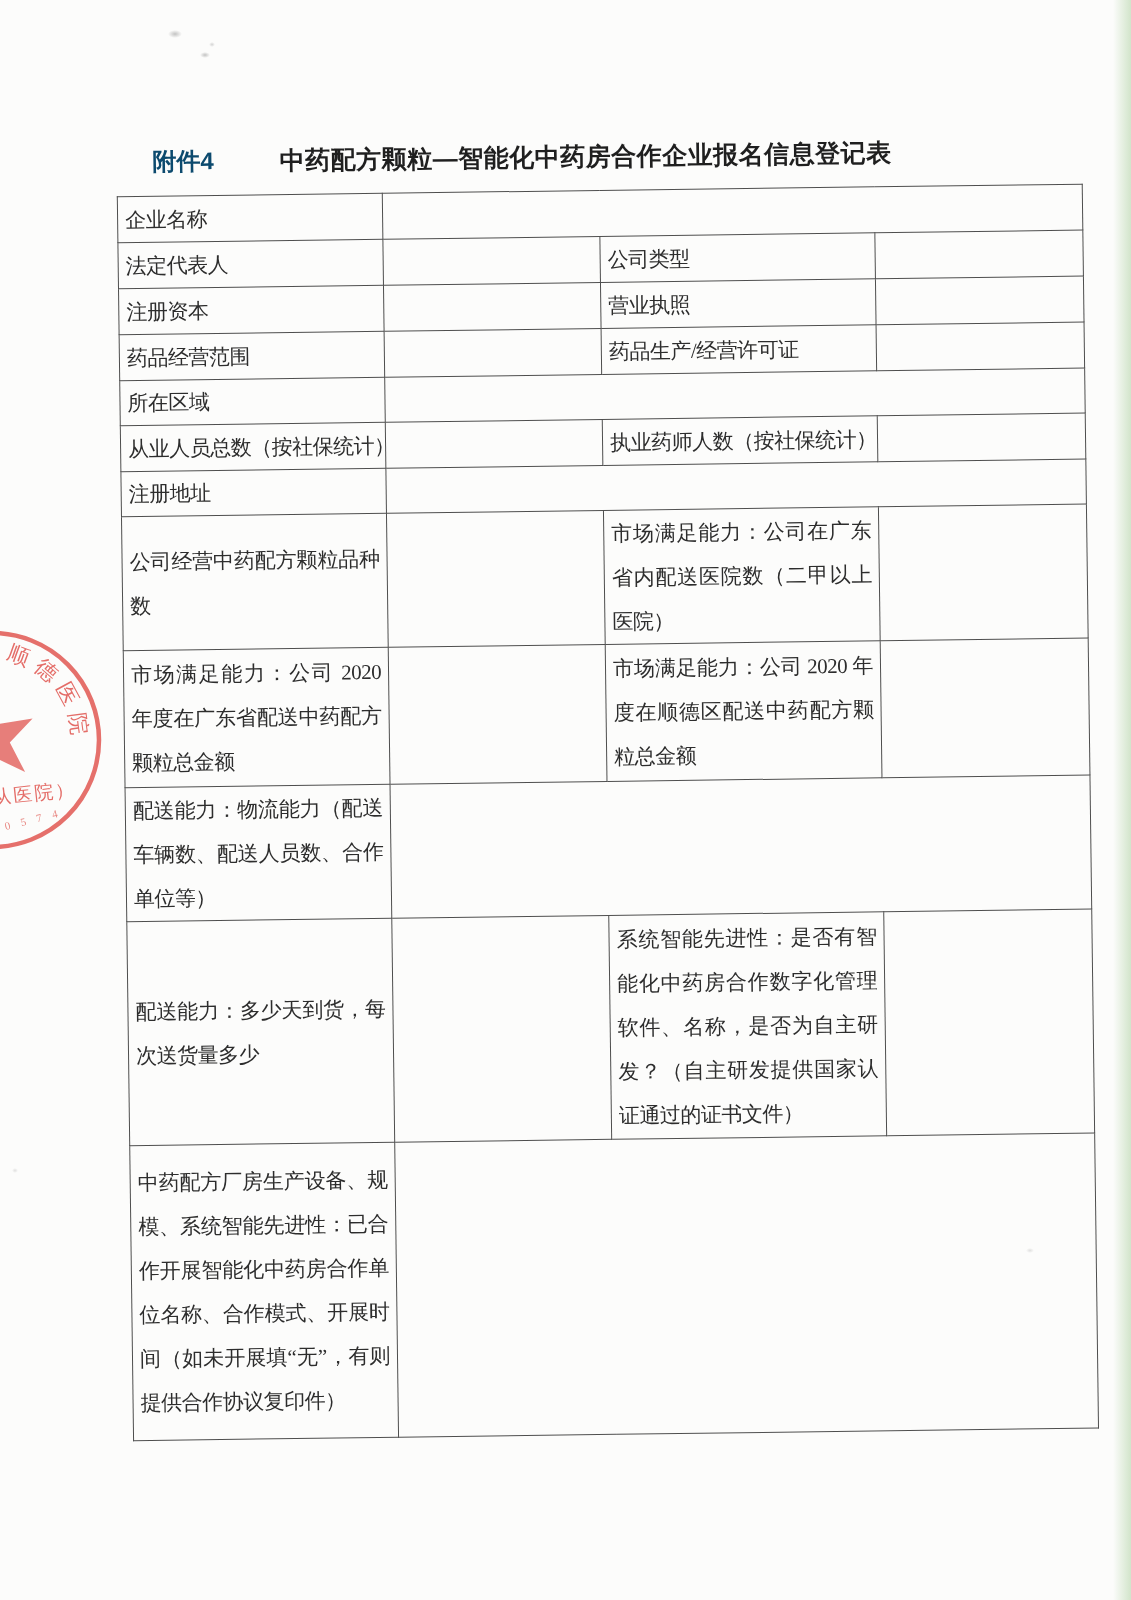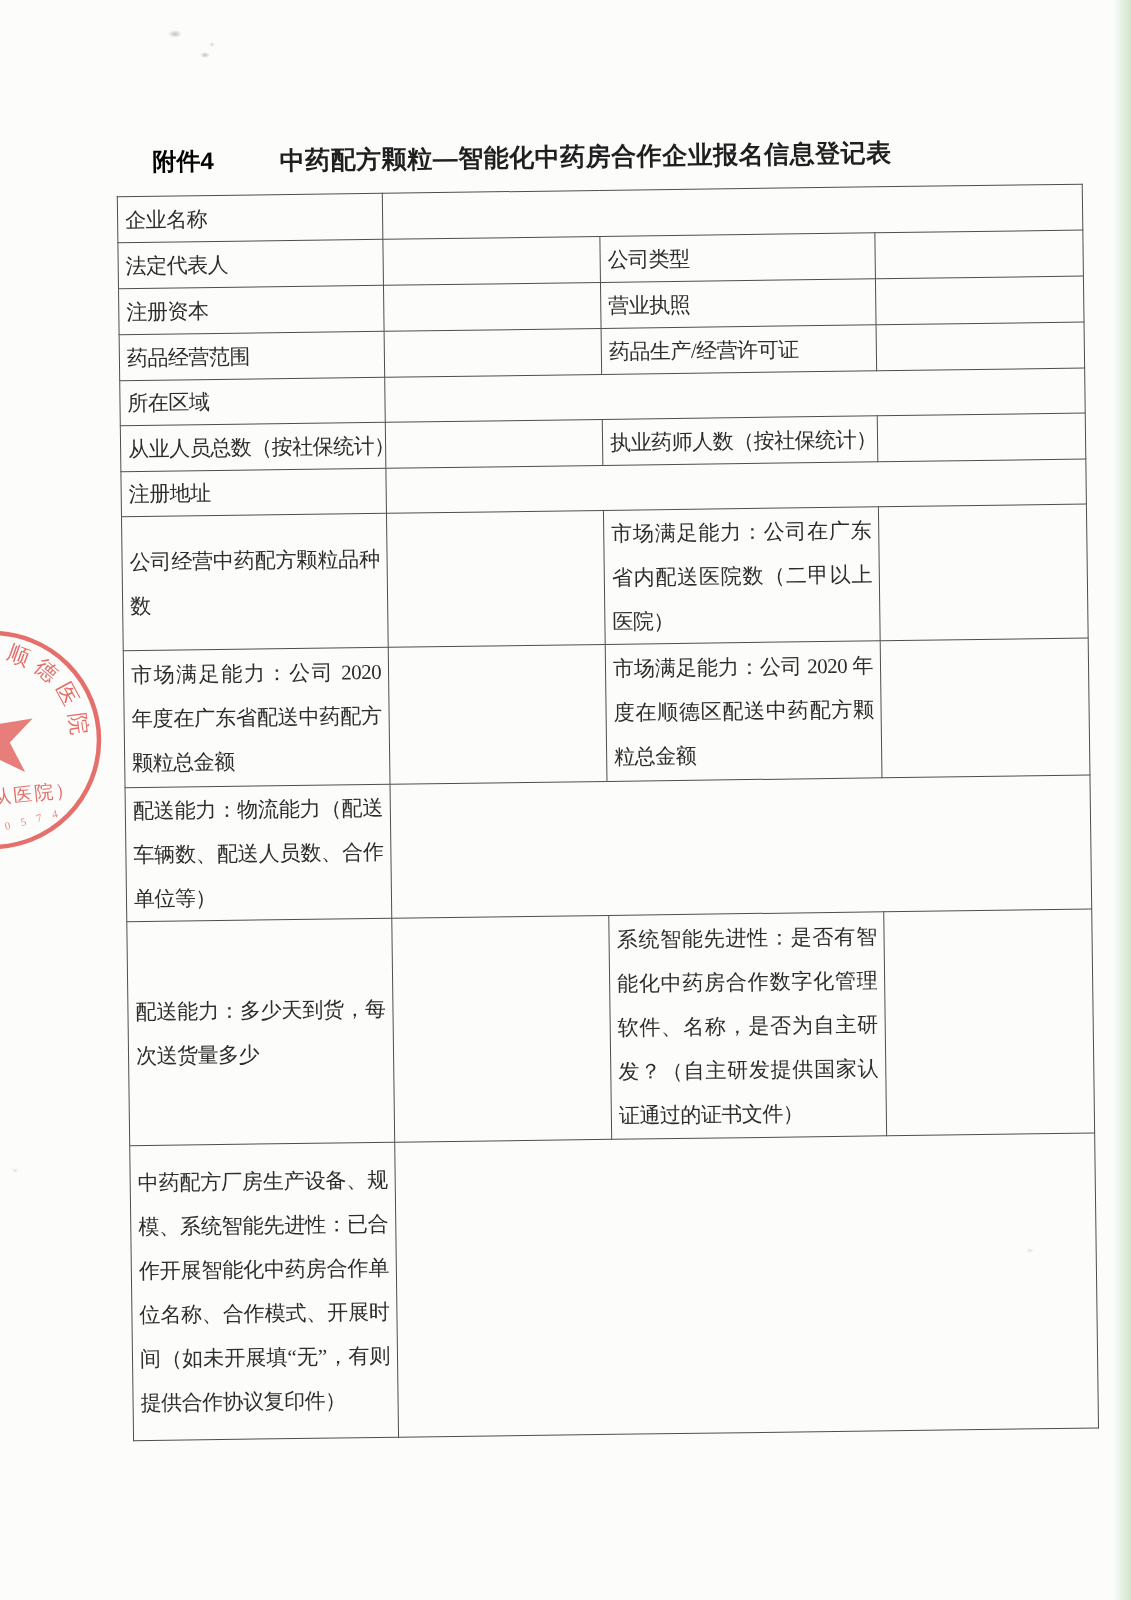--- a/index.html
+++ b/index.html
@@ -12,21 +12,21 @@
   .sheet{
     position:absolute;left:0;top:0;width:1131px;height:1600px;
     transform:rotate(-0.75deg);transform-origin:600px 820px;
   }
   .doc-header{
     position:absolute;left:125px;top:140px;width:965px;height:40px;
     display:flex;align-items:flex-start;
   }
   .attach{
     font-family:"Liberation Sans","DejaVu Sans",sans-serif;
-    font-weight:bold;font-size:24px;color:#000000;margin-left:36px;white-space:nowrap;
+    font-weight:bold;font-size:24px;color:#0c4a6e;margin-left:36px;white-space:nowrap;
   }
   .title{
     font-family:"Liberation Sans","DejaVu Sans",sans-serif;
     font-weight:bold;font-size:25px;color:#1f1f1f;margin-left:66px;
     letter-spacing:0.5px;white-space:nowrap;
   }
   table.form{
     position:absolute;left:125px;top:190px;width:965px;
     border-collapse:collapse;table-layout:fixed;
   }

